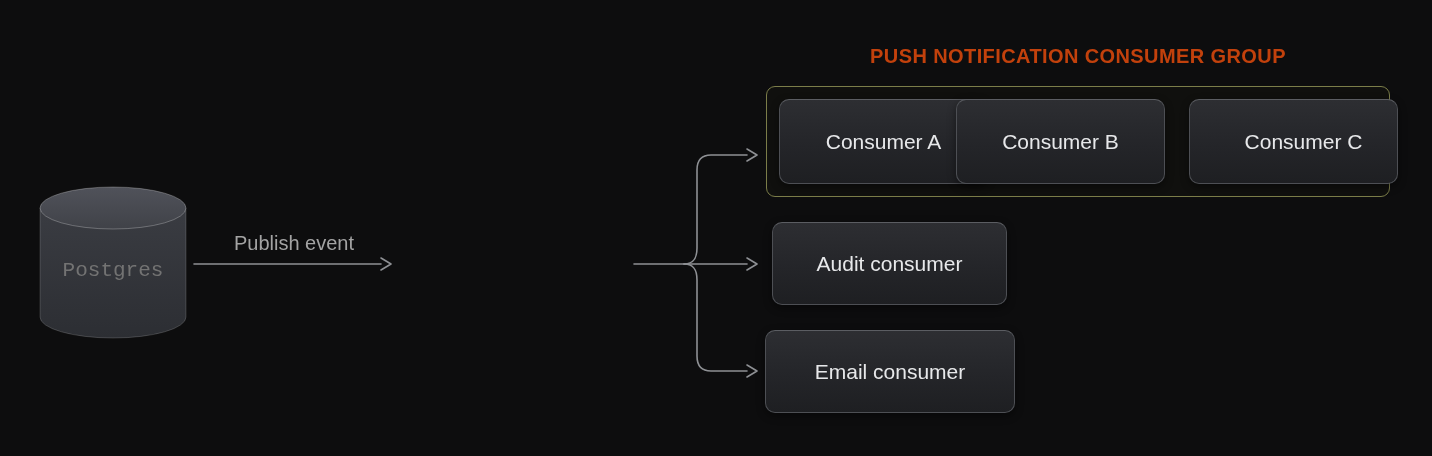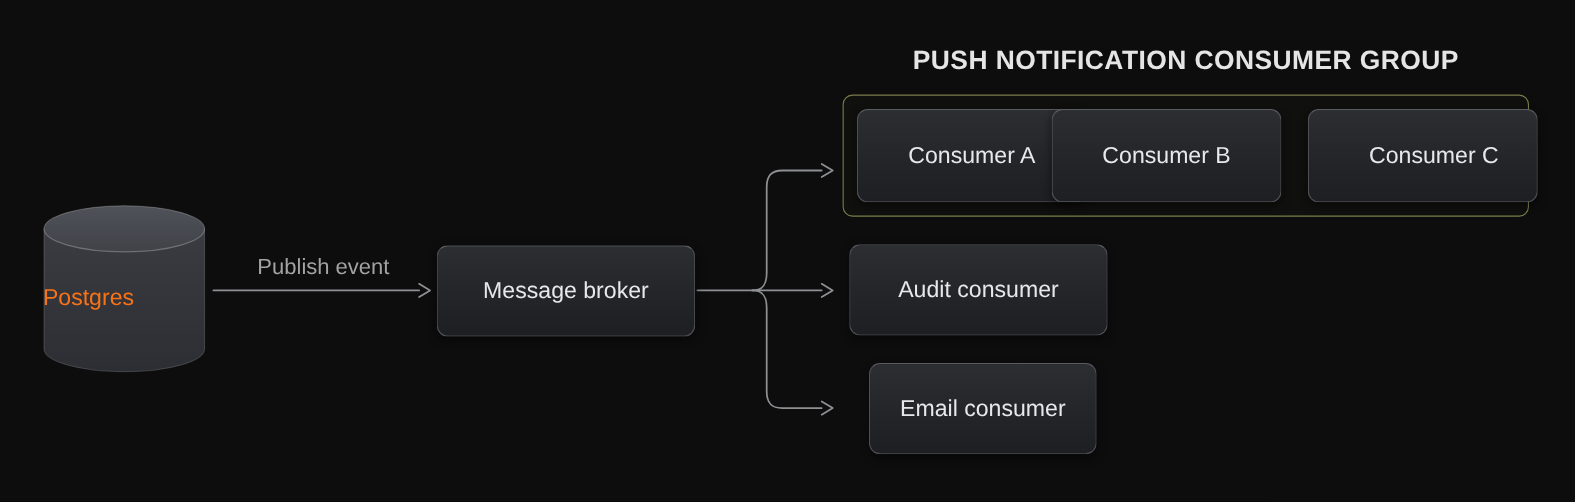--- a/index.html
+++ b/index.html
@@ -29,43 +29,43 @@
     display: flex;
     align-items: center;
     justify-content: center;
     color: #e7e8ea;
     font-size: 21px;
     box-shadow: 0 3px 9px rgba(0,0,0,0.45);
     box-sizing: border-box;
   }
   .node-broker { left: 397px; top: 223px; width: 235px; height: 83px; }
   .node-audit  { left: 772px; top: 222px; width: 235px; height: 83px; }
-  .node-email  { left: 765px; top: 330px; width: 207px; height: 83px; margin-left: 25px; }
+  .node-email  { left: 765px; top: 330px; width: 250px; height: 83px; }
   .node-consumer { top: 99px; width: 209px; height: 85px; }
   .node-consumer-a { left: 779px; }
   .node-consumer-b { left: 956px; text-align: center; }
   .node-consumer-c { left: 1189px; padding-left: 20px; }
 
   .group-box {
     position: absolute;
     left: 766px; top: 86px;
     width: 624px; height: 111px;
     border: 1px solid #7b7d49;
     border-radius: 9px;
     background: rgba(22, 22, 18, 0.30);
     box-sizing: border-box;
   }
   .group-title {
     position: absolute;
     left: 766px; top: 43px;
     width: 624px; height: 26px;
     line-height: 26px;
     text-align: center;
-    color: #e5e5e5;
-    font-size: 24px;
+    color: #c2410c;
+    font-size: 20px;
     font-weight: 700;
     letter-spacing: 0.4px;
   }
 
   .edge-label {
     position: absolute;
     left: 196px; top: 230px;
     width: 196px; height: 26px;
     line-height: 26px;
     text-align: center;
@@ -77,22 +77,24 @@
     position: absolute;
     left: 39px; top: 186px;
     width: 148px; height: 153px;
   }
   .cylinder svg { position: absolute; inset: 0; }
   .cylinder-label {
     position: absolute;
     left: 0; top: 72px;
     width: 100%; height: 26px;
     line-height: 26px;
-    color: #f97316;
+    text-align: center;
+    color: #737373;
     font-size: 21px;
+    font-family: Liberation Mono, monospace;
   }
 </style>
 </head>
 <body>
 
 <div class="canvas">
 
   <svg class="arrow-layer" width="1432" height="456" viewBox="0 0 1432 456">
     <g stroke="#8e9094" stroke-width="1.6" fill="none" stroke-linecap="round" stroke-linejoin="round">
 
@@ -131,23 +133,20 @@
         </linearGradient>
       </defs>
       <path d="M1,22 L1,131 A73,21 0 0 0 147,131 L147,22 Z" fill="url(#cylBody)" stroke="rgba(255,255,255,0.16)" stroke-width="1"></path>
       <ellipse cx="74" cy="22" rx="73" ry="21" fill="url(#cylTop)" stroke="rgba(255,255,255,0.25)" stroke-width="1"></ellipse>
     </svg>
     <div class="cylinder-label">Postgres</div>
   </div>
 
   <div class="edge-label">Publish event</div>
 
-  <div class="node node-broker">
-    <span>Message broker</span>
-  </div>
 
   <div class="group-title">PUSH NOTIFICATION CONSUMER GROUP</div>
   <div class="group-box"></div>
 
   <div class="node node-consumer node-consumer-a">
     <span>Consumer A</span>
   </div>
   <div class="node node-consumer node-consumer-b">
     <span>Consumer B</span>
   </div>

